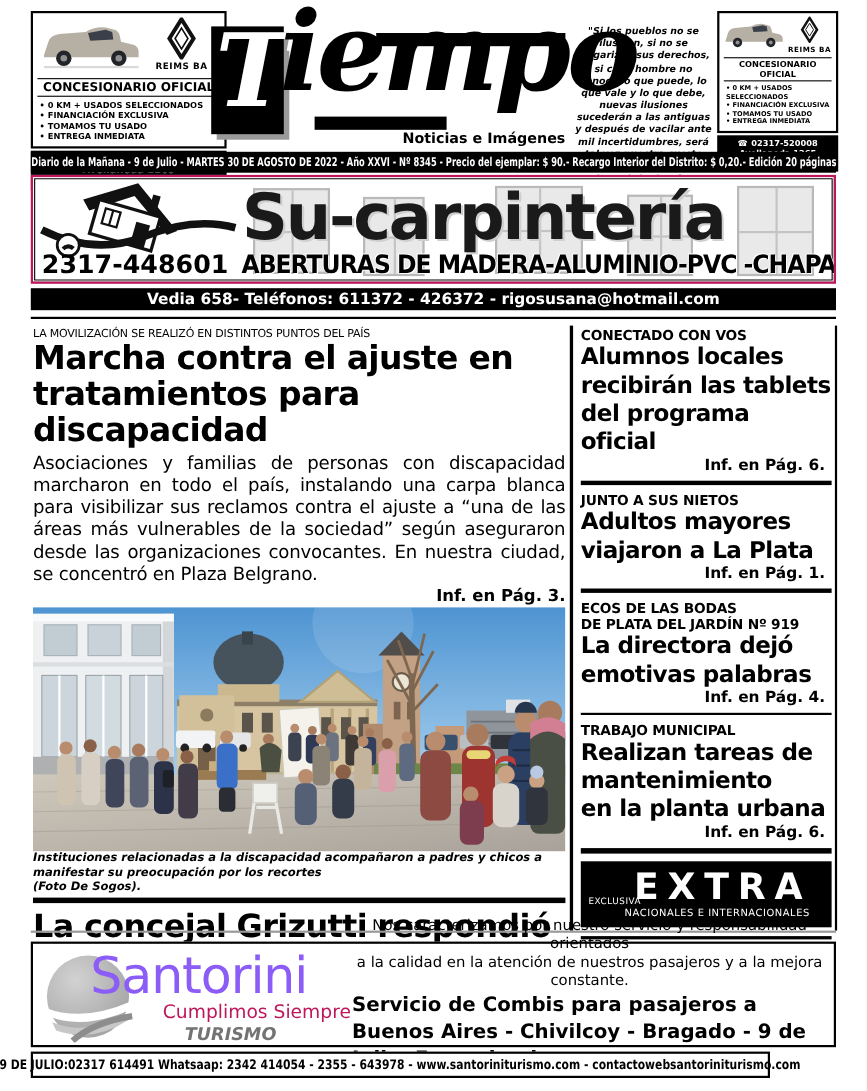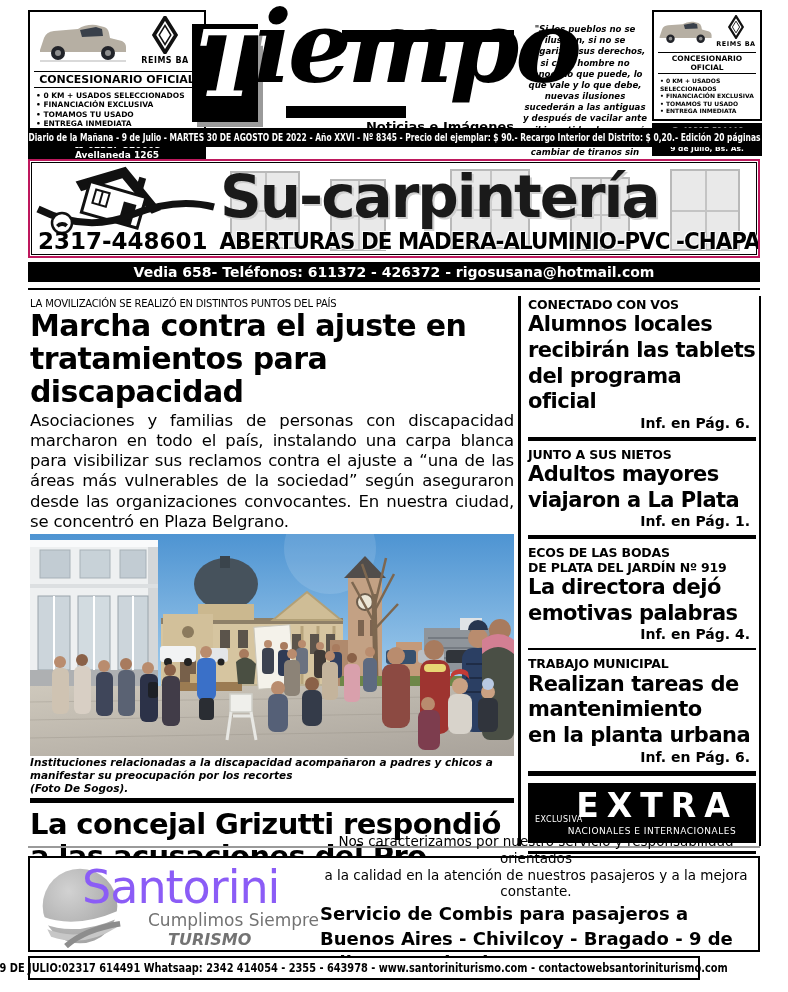--- a/index.html
+++ b/index.html
@@ -66,21 +66,21 @@
   
   .extra { background:#000; color:#fff; position:relative; padding:6px 4px 7px 4px; }
   .extra .big { text-align:center; font-weight:bold; font-size:33px; letter-spacing:8px; line-height:1; padding-left:30px; }
   .extra .small { position:absolute; left:7px; top:32px; font-size:8px; letter-spacing:.5px; }
   .extra .bottom { text-align:center; font-size:9px; letter-spacing:.5px; margin-top:4px; padding-left:20px; }
 
   
   .sant { border:2px solid #000; background:#fff; display:flex; }
   .sant-logo { position:relative; width:290px; height:100%; }
   .sant-name { position:absolute; left:52px; top:2px; font-size:46px; color:#8b5cf6; letter-spacing:-1px; }
-  .sant-slogan { position:absolute; left:118px; top:52px; font-size:17px; color:#737373; }
+  .sant-slogan { position:absolute; left:118px; top:52px; font-size:17px; color:#be185d; }
   .sant-turismo { position:absolute; left:138px; top:72px; font-size:16px; font-weight:bold; font-style:italic; color:#737373; }
   .sant-text { flex:1; display:flex; flex-direction:column; justify-content:center; align-items:center; gap:2px; padding-right:6px; }
   .sant-l12 { font-size:13.5px; text-align:center; line-height:1.25; }
   .sant-l34 { font-size:18px; font-weight:bold; text-align:left; line-height:1.35; }
   .contactbar { border:2px solid #000; display:flex; justify-content:center; align-items:center; background:#fff; }
   .contactbar span { font-weight:bold; font-size:12px; }
 </style>
 </head>
 <body>
 
@@ -166,21 +166,21 @@
     <div class="reims-footer" style="font-size:7.5px; margin-top:2px;">
       <div class="ph">
           <span>☎</span>
           <span>02317-520008</span>
         </div>
       <div>Avellaneda 1265</div>
       <div>9 de Julio, Bs. As.</div>
     </div>
   </div>
 
-  <div class="abs datebar" style="left:28px; top:128px; width:732px; height:19px;">
+  <div class="abs datebar" style="left:28px; top:138px; width:732px; height:19px;">
     <span class="fit-x nowrap" style="transform: scaleX(0.684752);">Diario de la Mañana - 9 de Julio - MARTES 30 DE AGOSTO DE 2022 - Año XXVI - Nº 8345 - Precio del ejemplar: $ 90.- Recargo Interior del Distrito: $ 0,20.- Edición 20  páginas</span>
   </div>
 
   <div class="abs carp" style="left:28px; top:159px; width:732px; height:99px;">
 
     <div class="win" style="left:200px; top:10px; width:70px; height:78px;">
         <i></i>
         <b></b>
       </div>
     <div class="win" style="left:300px; top:18px; width:56px; height:72px;">
@@ -222,20 +222,21 @@
   <div class="abs addrbar" style="left:28px; top:262px; width:732px; height:20px;">
     <span>Vedia 658- Teléfonos: 611372 - 426372 - rigosusana@hotmail.com</span>
   </div>
   <div class="abs rule" style="left:28px; top:288px; width:732px; height:2px;"></div>
 
   <div class="abs" style="left:30px; top:298px; width:484px;">
     <div class="kicker">LA MOVILIZACIÓN SE REALIZÓ EN DISTINTOS PUNTOS DEL PAÍS</div>
     <div class="headline">Marcha contra el ajuste en
 tratamientos para discapacidad</div>
     <div class="bodytext">Asociaciones y familias de personas con discapacidad marcharon en todo el país, instalando una carpa blanca para visibilizar sus reclamos contra el ajuste a “una de las áreas más vulnerables de la sociedad” según aseguraron desde las organizaciones convocantes. En nuestra ciudad, se concentró en Plaza Belgrano.</div>
+    <div class="pageref">Inf. en Pág. 3.</div>
 
     <svg width="484" height="222" viewBox="0 0 484 222" style="display:block; margin-top:2px;">
       <defs>
         <linearGradient id="sky" x1="0" y1="0" x2="0" y2="1">
           <stop offset="0" stop-color="#4e94d2"></stop>
             <stop offset="1" stop-color="#a8d0ee"></stop>
         </linearGradient>
         <linearGradient id="pav" x1="0" y1="0" x2="1" y2="1">
           <stop offset="0" stop-color="#cec8bc"></stop>
             <stop offset="1" stop-color="#a8a29a"></stop>

